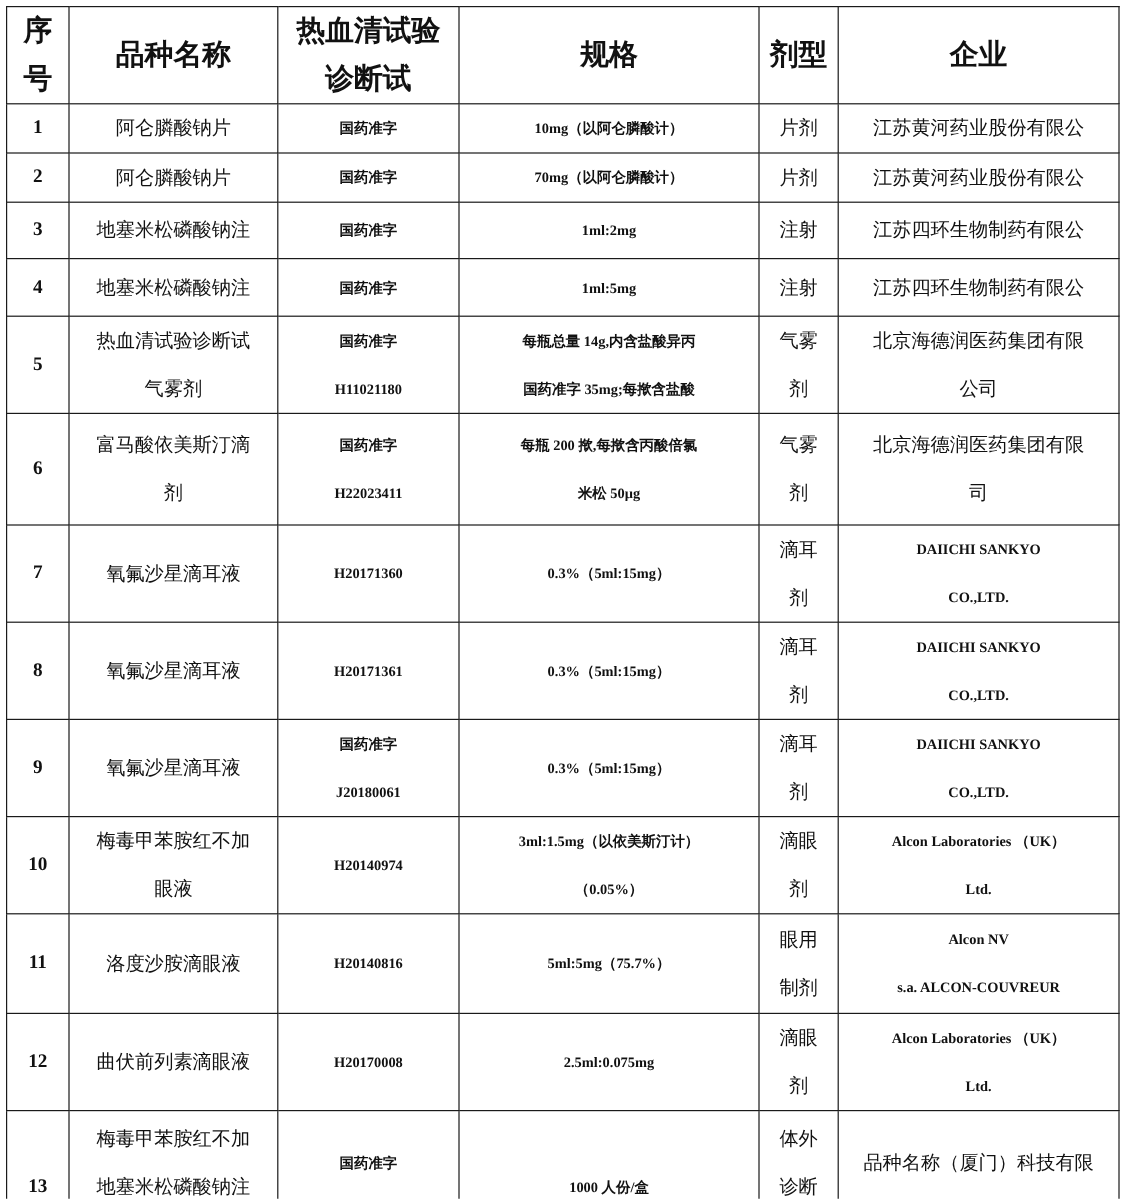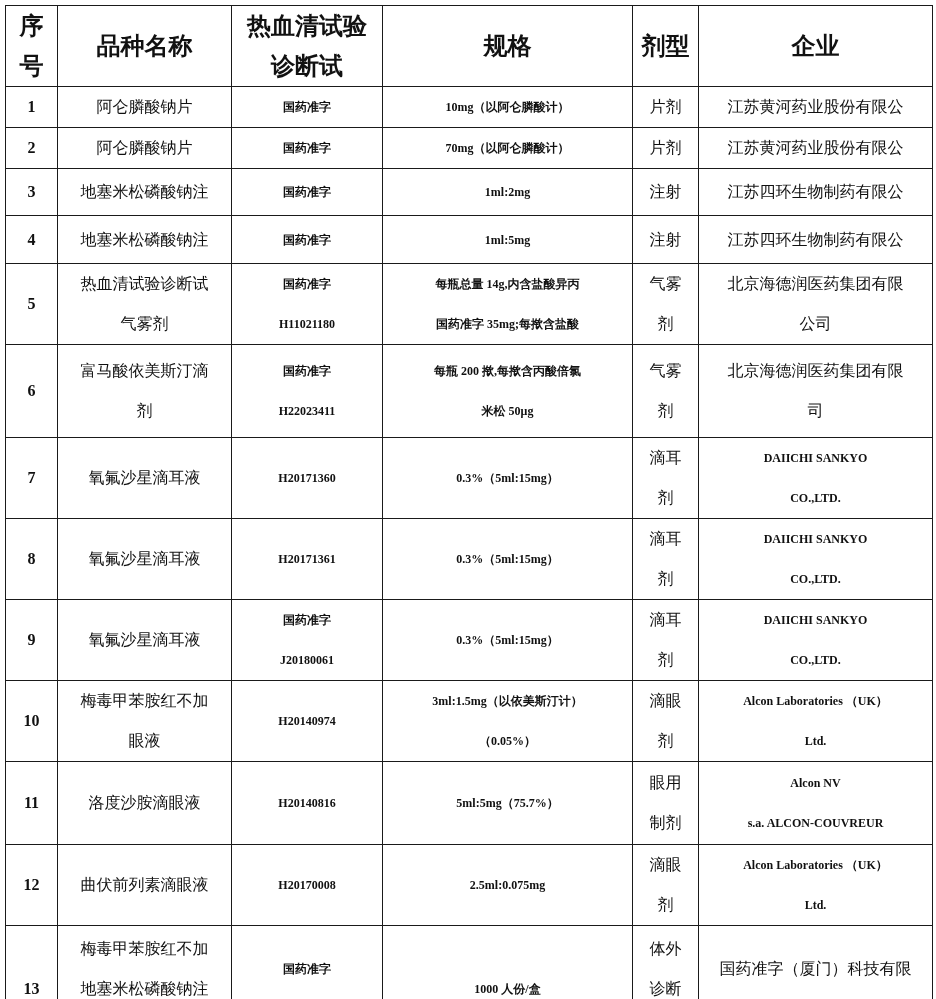--- a/index.html
+++ b/index.html
@@ -291,18 +291,18 @@
         </td>
         <td class="b dose">
           <span class="line">1000 人份/盒</span>
         </td>
         <td>
           <span class="line">体外</span>
           <span class="line">诊断</span>
           <span class="line">试剂</span>
         </td>
         <td>
-          <span class="line">国药准字（厦门）科技有限</span>
+          <span class="line">品种名称（厦门）科技有限</span>
           <span class="line">公司</span>
         </td>
       </tr>
     </tbody>
 </table>
 
 </body></html>

